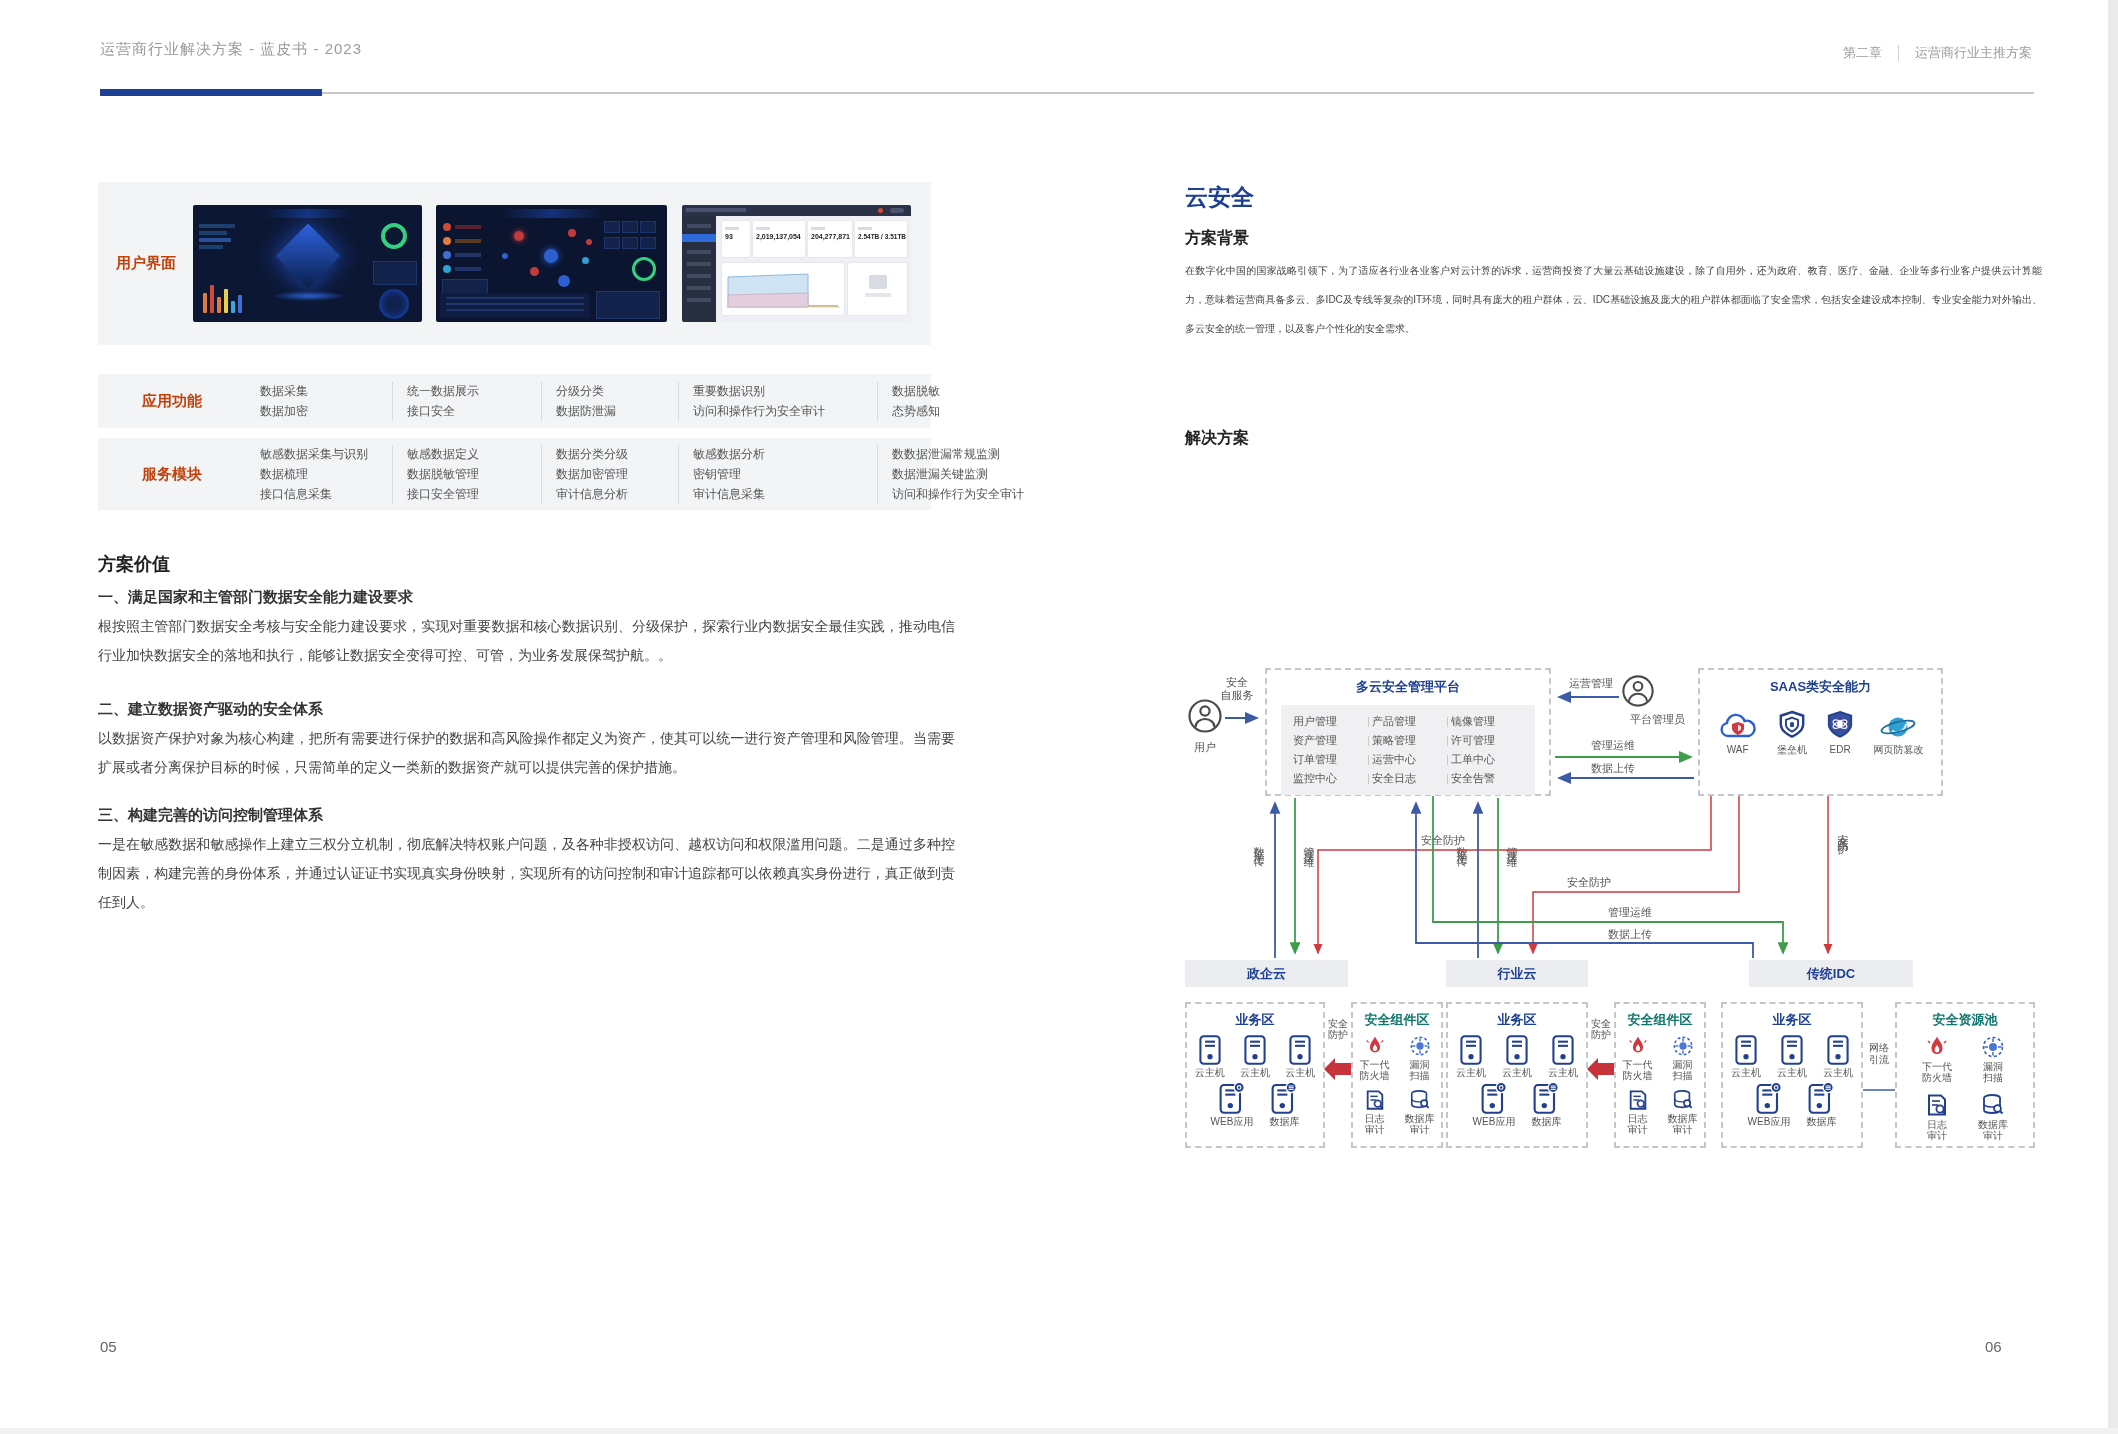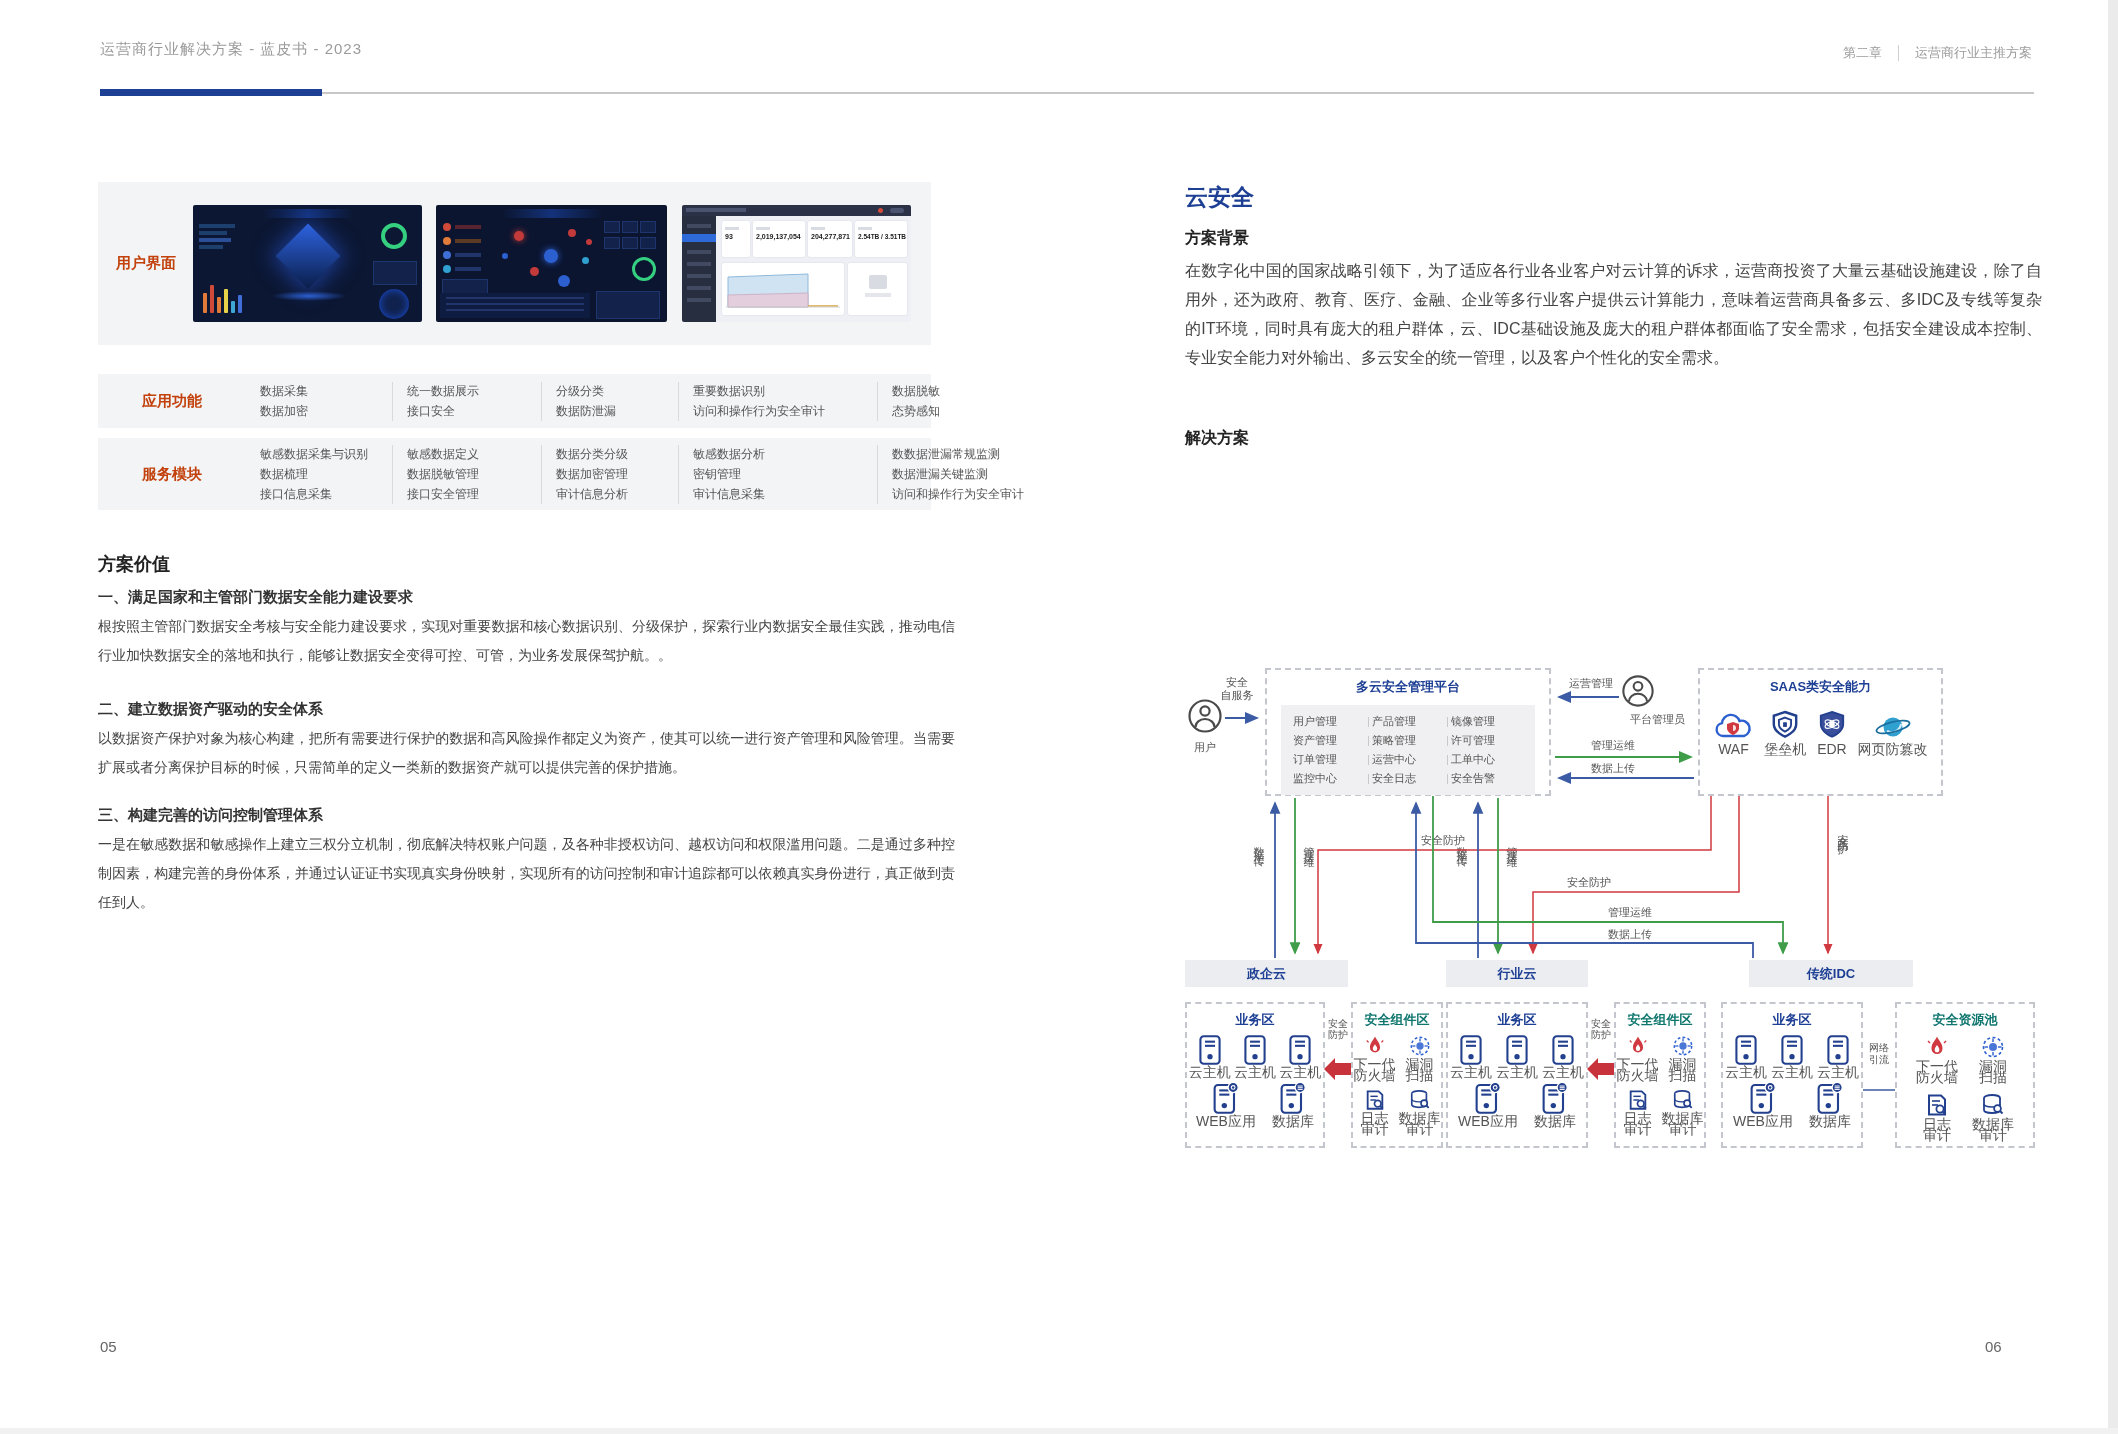--- a/index.html
+++ b/index.html
@@ -24,36 +24,36 @@
   .featcol{padding:0 14px;display:flex;flex-direction:column;gap:1px;}
   .featcol + .featcol{border-left:1px solid #d9dadd;}
   .featitem{font-size:12px;color:#555;line-height:19px;white-space:nowrap;}
   
   .valtitle{font-size:18px;font-weight:bold;color:#222;}
   .valhead{font-size:15px;font-weight:bold;color:#333;}
   .valbody{font-size:14px;color:#444;line-height:29px;text-align:justify;}
   
   .rtitle{font-size:23px;font-weight:bold;color:#1d3f94;}
   .rhead{font-size:16px;font-weight:bold;color:#222;}
-  .rbody{font-size:16px;color:#444;line-height:29px;text-align:justify;}
+  .rbody{font-size:10px;color:#444;line-height:29px;text-align:justify;}
   
   #diagram{left:1183px;top:660px;width:860px;height:512px;}
   .dbox{border:2px dashed #c3c6cd;background:#fff;box-sizing:border-box;}
   .dtitle{font-size:13px;font-weight:bold;color:#1d3f94;text-align:center;}
   .dtitle.red{color:#0f766e;}
   .pf-inner{background:#f0f0f2;margin:9px 14px 0 14px;padding:7px 12px;}
   .pf-row{display:flex;align-items:center;justify-content:space-between;height:19px;}
   .pf-item{font-size:11px;color:#555;width:72px;}
   .vpipe{width:1px;height:10px;background:#c9c9c9;}
   .flabel{font-size:11px;color:#555;white-space:nowrap;}
   .vlabel{writing-mode:vertical-rl;font-size:11px;color:#555;letter-spacing:3px;}
   .preline{white-space:pre-line;}
   .cloudbar{background:#ecedf1;color:#1d3f94;font-weight:bold;font-size:13px;
             display:flex;align-items:center;justify-content:center;height:27px;}
-  .devlabel{font-size:14px;color:#555;text-align:center;line-height:11px;}
+  .devlabel{font-size:10px;color:#555;text-align:center;line-height:11px;}
   .dev{display:flex;flex-direction:column;align-items:center;gap:2px;}
   .bizgrid1{display:flex;justify-content:space-around;margin-top:6px;}
   .bizgrid2{display:flex;justify-content:center;gap:16px;margin-top:4px;}
   .compgrid{display:grid;grid-template-columns:1fr 1fr;gap:8px 2px;margin-top:6px;}
   svg.ovl{pointer-events:none;}
   
   .screen{border-radius:2px;overflow:hidden;}
   .dark{background:#0c1733;}
   .s-title{background:linear-gradient(90deg,rgba(20,50,120,0),#14327a,rgba(20,50,120,0));height:9px;border-radius:2px;}
   .bar{position:absolute;bottom:9px;width:4px;border-radius:1px;}

